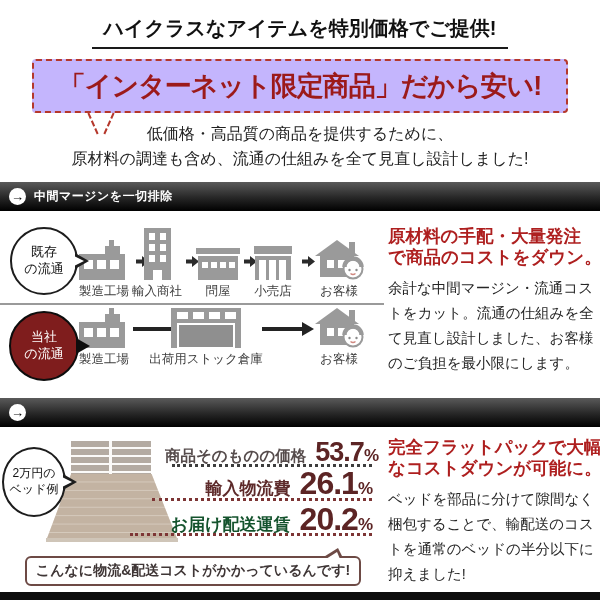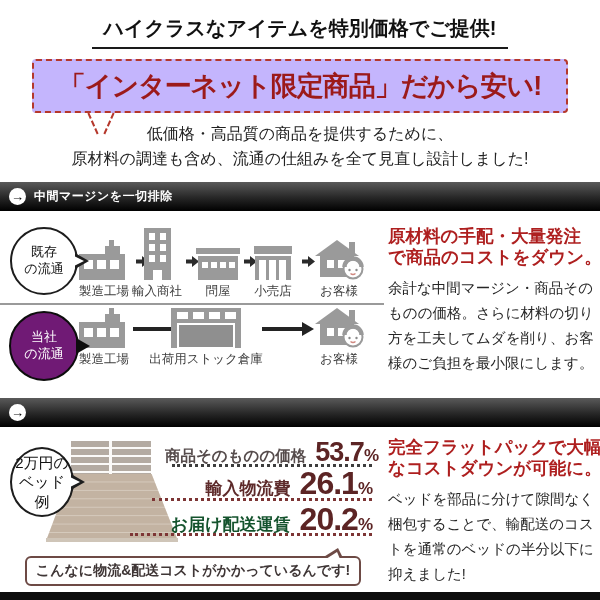--- a/index.html
+++ b/index.html
@@ -32,21 +32,21 @@
   #bar1{top:182px;} #bar2{top:398px;}
 
   
   .cbub{position:absolute;border-radius:50%;background:#fff;border:2.5px solid #1d1d1d;
         display:flex;flex-direction:column;align-items:center;justify-content:center;
         font-size:13px;line-height:1.3;color:#111;text-align:center;z-index:3;}
   .cbub::before{content:'';position:absolute;right:-13px;top:50%;margin-top:-8px;
         border:solid transparent;border-width:8px 0 8px 14px;border-left-color:#1d1d1d;}
   .cbub::after{content:'';position:absolute;right:-8px;top:50%;margin-top:-5px;
         border:solid transparent;border-width:5px 0 5px 10px;border-left-color:#fff;}
-  .cbub.dark{background:#701a75;border-color:#0d0d0d;color:#fff;}
+  .cbub.dark{background:#7f1d1d;border-color:#0d0d0d;color:#fff;}
   .cbub.dark::before{border-left-color:#0d0d0d;}
   .cbub.dark::after{display:none;}
 
   
   .step{position:absolute;display:flex;flex-direction:column;align-items:center;font-family:Liberation Serif, serif;}
   .step .ic{display:flex;align-items:flex-end;justify-content:center;}
   .step .st-lbl{font-size:12.5px;color:#3d3d3d;margin-top:3px;white-space:nowrap;}
   .sarrow,.larrow{position:absolute;}
   .divider{position:absolute;left:0;top:303px;width:384px;height:2px;background:#9a9a9a;}
 
@@ -314,28 +314,28 @@
       </svg>
     </div>
     <div class="st-lbl">お客様</div>
   </div>
 
   <div class="aside" id="aside1">
     <div class="h">
       <div>原材料の手配・大量発注</div>
       <div>で商品のコストをダウン。</div>
     </div>
-    <div class="b">余計な中間マージン・商品そのものの価格。さらに材料の切り方を工夫してムダを削り、お客様のご負担を最小限にします。</div>
+    <div class="b">余計な中間マージン・流通コストをカット。流通の仕組みを全て見直し設計しました、お客様のご負担を最小限にします。</div>
   </div>
 
   <div class="bar" id="bar2">
     <span class="circ">→</span>
   </div>
 
-  <div class="cbub" style="left:10px;top:447px;width:60px;height:66px;font-size:15px;">
+  <div class="cbub" style="left:2px;top:447px;width:60px;height:66px;font-size:12px;">
     <div>2万円の</div>
     <div>ベッド例</div>
   </div>
 
   <div class="headboard"></div>
   <div class="bedbase"></div>
   <div class="bedframe"></div>
 
   <div class="stat" id="stat1">
     <span class="sl">商品そのものの価格</span>

